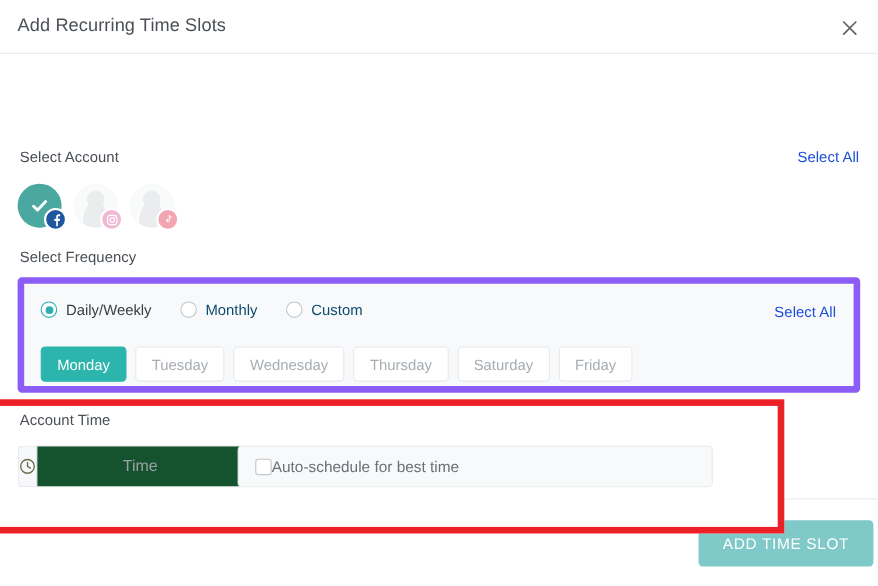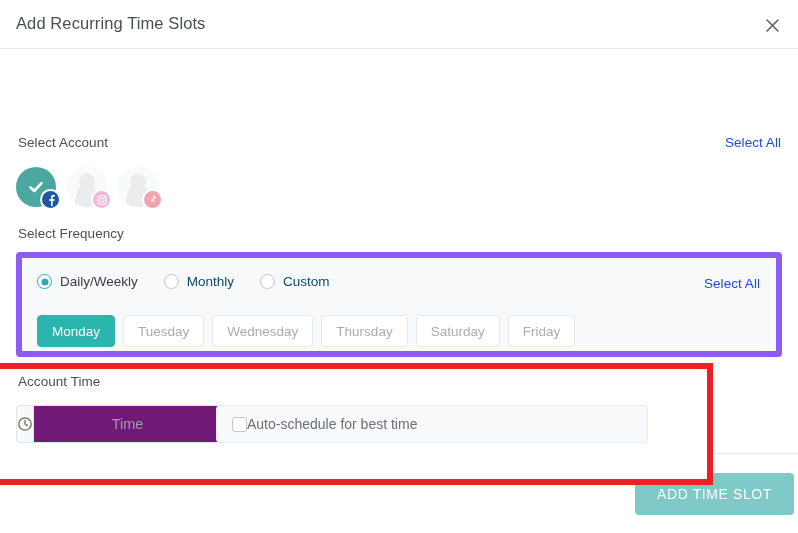--- a/index.html
+++ b/index.html
@@ -269,21 +269,21 @@
     background: #f7f8f9;
     display: flex;
     align-items: center;
     justify-content: center;
   }
   .time-field {
     flex: 1;
     height: 38px;
     border: 1px solid #e2e5e8;
     border-radius: 0 4px 4px 0;
-    background: #701a75;
+    background: #14532d;
     font-size: 14.5px;
     color: #9aa0a6;
     text-align: center;
     font-family: "Liberation Sans", sans-serif;
     outline: none;
   }
   .time-field::placeholder { color: #9aa0a6; }
 
   .auto-schedule {
     position: absolute;

